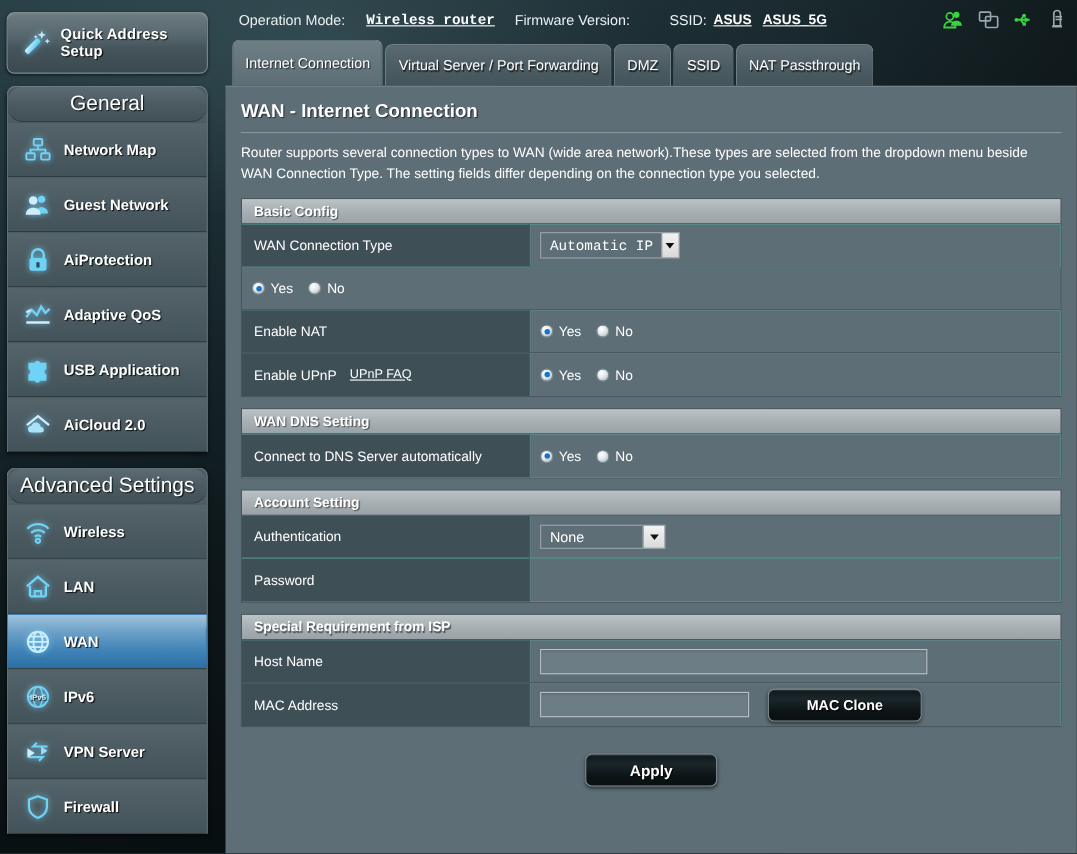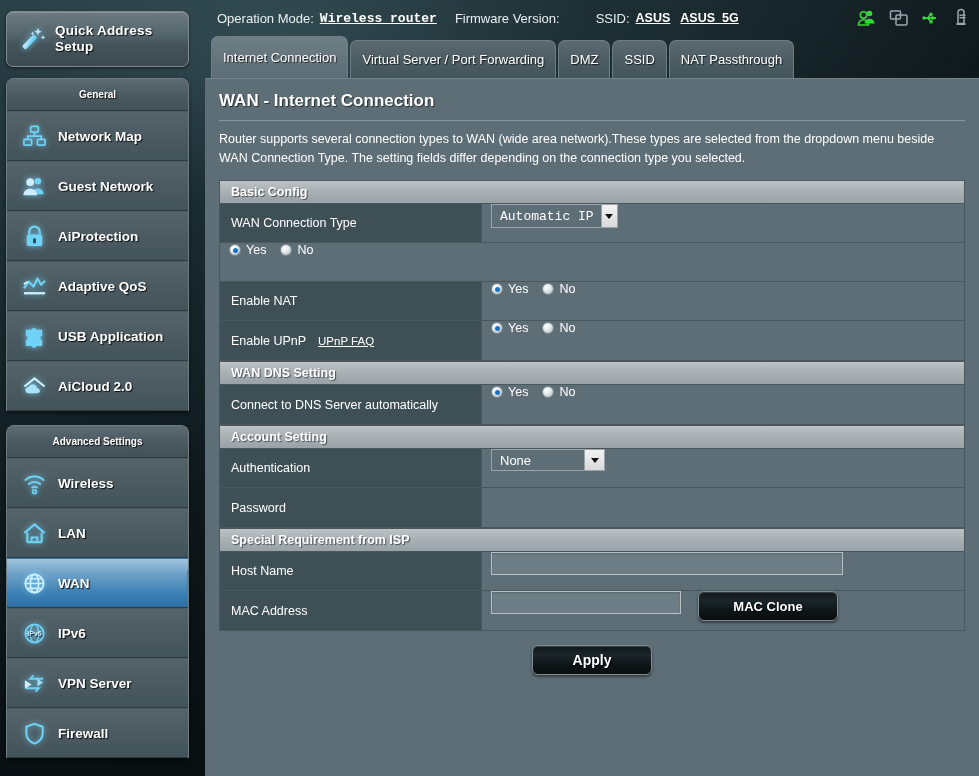--- a/index.html
+++ b/index.html
@@ -36,21 +36,21 @@
   .topbar {
     position: absolute;
     left: 205px; top: 0; width: 774px; height: 36px;
     display: flex; align-items: center;
     padding-left: 12px;
     z-index: 6;
     font-size: 13px;
     color: #e9eef0;
     white-space: nowrap;
   }
-  .topbar .lbl { color: #eaf0f2; margin-right: 6px; }
+  .topbar .lbl { color: #eaf0f2; margin-right: 19px; }
   .topbar .val {
     color: #ffffff; text-decoration: underline;
     font-family: "Liberation Mono", monospace;
     font-weight: bold; font-size: 13px;
     margin-right: 18px; cursor: pointer;
   }
   .topbar .fwlabel { margin-right: 10px; }
   .topbar .fwval { margin-right: 22px; min-width: 4px; display:inline-block; }
   .topbar .ssid-lbl { margin-right: 6px; }
   .topbar .ssid {
@@ -95,23 +95,24 @@
     overflow: hidden;
     background: #4d5d63;
     box-shadow: 0 2px 4px rgba(0,0,0,0.5);
   }
   .menu-block.second { margin-top: 14px; }
 
   .menu-head {
     height: 32px;
     display: flex; align-items: center; justify-content: center;
     background: linear-gradient(180deg, #5c6c72 0%, #4b5b61 50%, #415157 100%);
-    color: #ffffff; font-weight: bold; font-size: 10px;
+    color: #ffffff; font-weight: normal; font-size: 19px;
     text-shadow: 1px 1px 1px rgba(0,0,0,0.8);
     border-bottom: 1px solid #2c393e;
+    border-radius: 14px;
   }
 
   .menu-item {
     position: relative;
     height: 50px;
     display: flex; align-items: center; gap: 9px;
     padding-left: 12px;
     background: linear-gradient(180deg, #54646a 0%, #4a5a60 55%, #43535a 100%);
     border-bottom: 1px solid #2e3b40;
     border-top: 1px solid rgba(255,255,255,0.05);
@@ -183,21 +184,21 @@
     padding-bottom: 9px;
   }
   .title-rule { height: 1px; background: #8b999f; margin-bottom: 9px; }
 
   .desc {
     color: #ffffff; font-size: 12.5px; line-height: 19px;
     max-width: 748px; padding-bottom: 12px;
   }
 
   
-  .section { border: 1px solid #4a585e; }
+  .section { margin-bottom: 10px; border: 1px solid #4a585e; }
   .section-head {
     height: 23px;
     display: flex; align-items: center;
     padding-left: 11px;
     background: linear-gradient(180deg, #bcc3c6 0%, #a9b1b5 45%, #99a2a7 100%);
     color: #ffffff; font-size: 12.5px; font-weight: bold;
     text-shadow: 1px 1px 1px rgba(0,0,0,0.55);
     border-bottom: 1px solid #4a585e;
   }
 
@@ -211,21 +212,21 @@
   .row-label {
     width: 262px; flex: 0 0 262px;
     background: #3f4f56;
     display: flex; align-items: center; gap: 12px;
     padding-left: 11px;
     color: #ffffff; font-size: 12.5px;
     border-right: 1px solid #4a585e;
   }
   .row-value {
     flex: 1;
-    display: flex; align-items: flex-start; gap: 8px;
+    display: flex; align-items: center; gap: 8px;
     padding-left: 9px;
     background: #5e6e76;
   }
 
   .faq-link {
     color: #ffffff; font-size: 11.5px;
     text-decoration: underline; cursor: pointer;
   }
 
   

